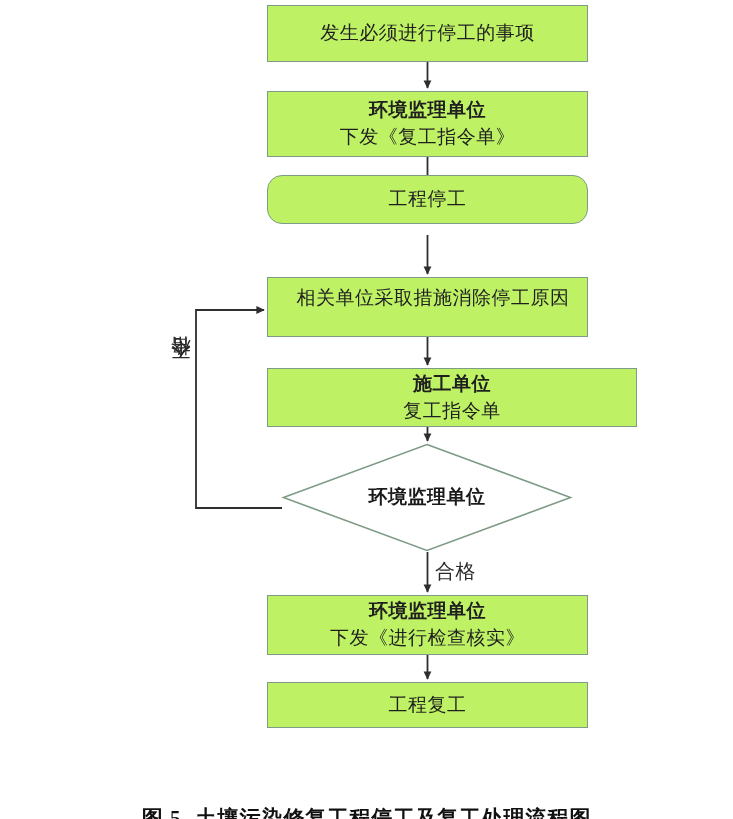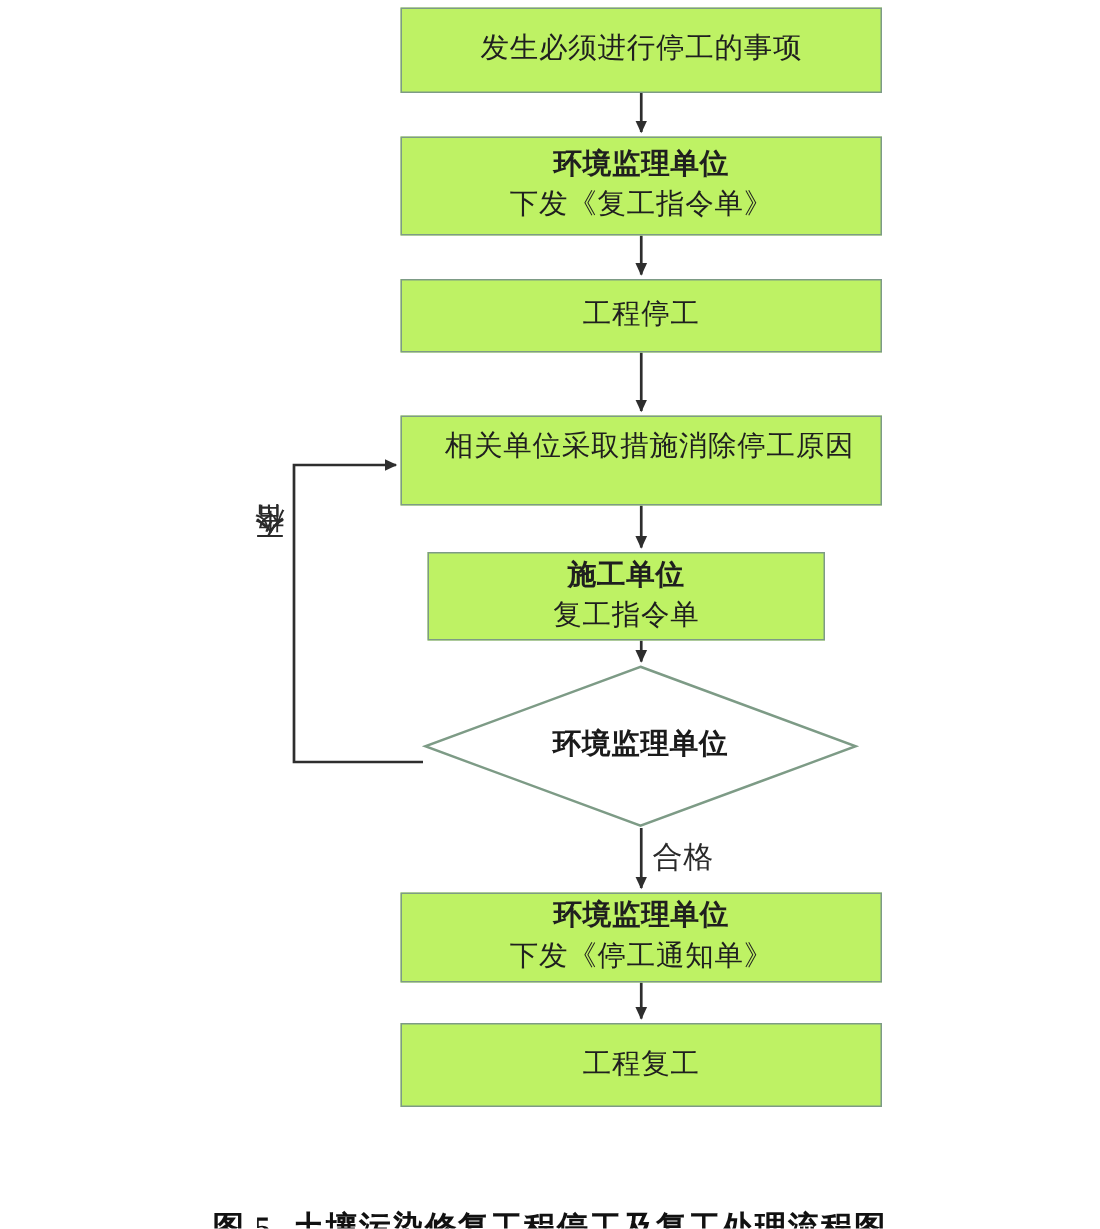--- a/index.html
+++ b/index.html
@@ -149,48 +149,48 @@
 
   <div class="node" style="left:267px; top:5px; width:321px; height:57px;">
     <span class="ln">发生必须进行停工的事项</span>
   </div>
 
   <div class="node" style="left:267px; top:91px; width:321px; height:66px;">
     <span class="ln bold">环境监理单位</span>
     <span class="ln">下发《复工指令单》</span>
   </div>
 
-  <div class="node" style="left:267px; top:186px; width:321px; height:49px;">
+  <div class="node" style="left:267px; top:175px; width:321px; height:49px;border-radius:15px;">
     <span class="ln">工程停工</span>
   </div>
 
   <div class="node wrap" style="left:267px; top:277px; width:321px; height:60px;">
     <span class="ln">相关单位采取措施消除停工原因</span>
   </div>
 
-  <div class="node" style="left:285px; top:368px; width:265px; height:59px;">
+  <div class="node" style="left:267px; top:368px; width:370px; height:59px;">
     <span class="ln bold">施工单位</span>
     <span class="ln">复工指令单</span>
   </div>
 
   <div class="diamond-wrap" style="left:282px; top:443px; width:290px; height:109px;">
     <svg width="290" height="109" viewBox="0 0 290 109">
       <polygon points="145,1.5 288.5,54.5 145,107.5 1.5,54.5" fill="#ffffff" stroke="#7d9b86" stroke-width="1.6"></polygon>
     </svg>
     <div class="diamond-text">
       <span class="ln bold">环境监理单位</span>
     </div>
   </div>
 
   <div class="node" style="left:267px; top:595px; width:321px; height:60px;">
     <span class="ln bold">环境监理单位</span>
-    <span class="ln">下发《停工通知单》</span>
-  </div>
-
-  <div class="node" style="left:267px; top:682px; width:321px; height:56px;">
+    <span class="ln">下发《进行检查核实》</span>
+  </div>
+
+  <div class="node" style="left:267px; top:682px; width:321px; height:46px;">
     <span class="ln">工程复工</span>
   </div>
 
   <div class="edge-label vertical" style="left:166px; top:371px;">不合格</div>
 
   <div class="edge-label" style="left:435px; top:558px;">合格</div>
 
 </div>
 
 <div id="caption">

